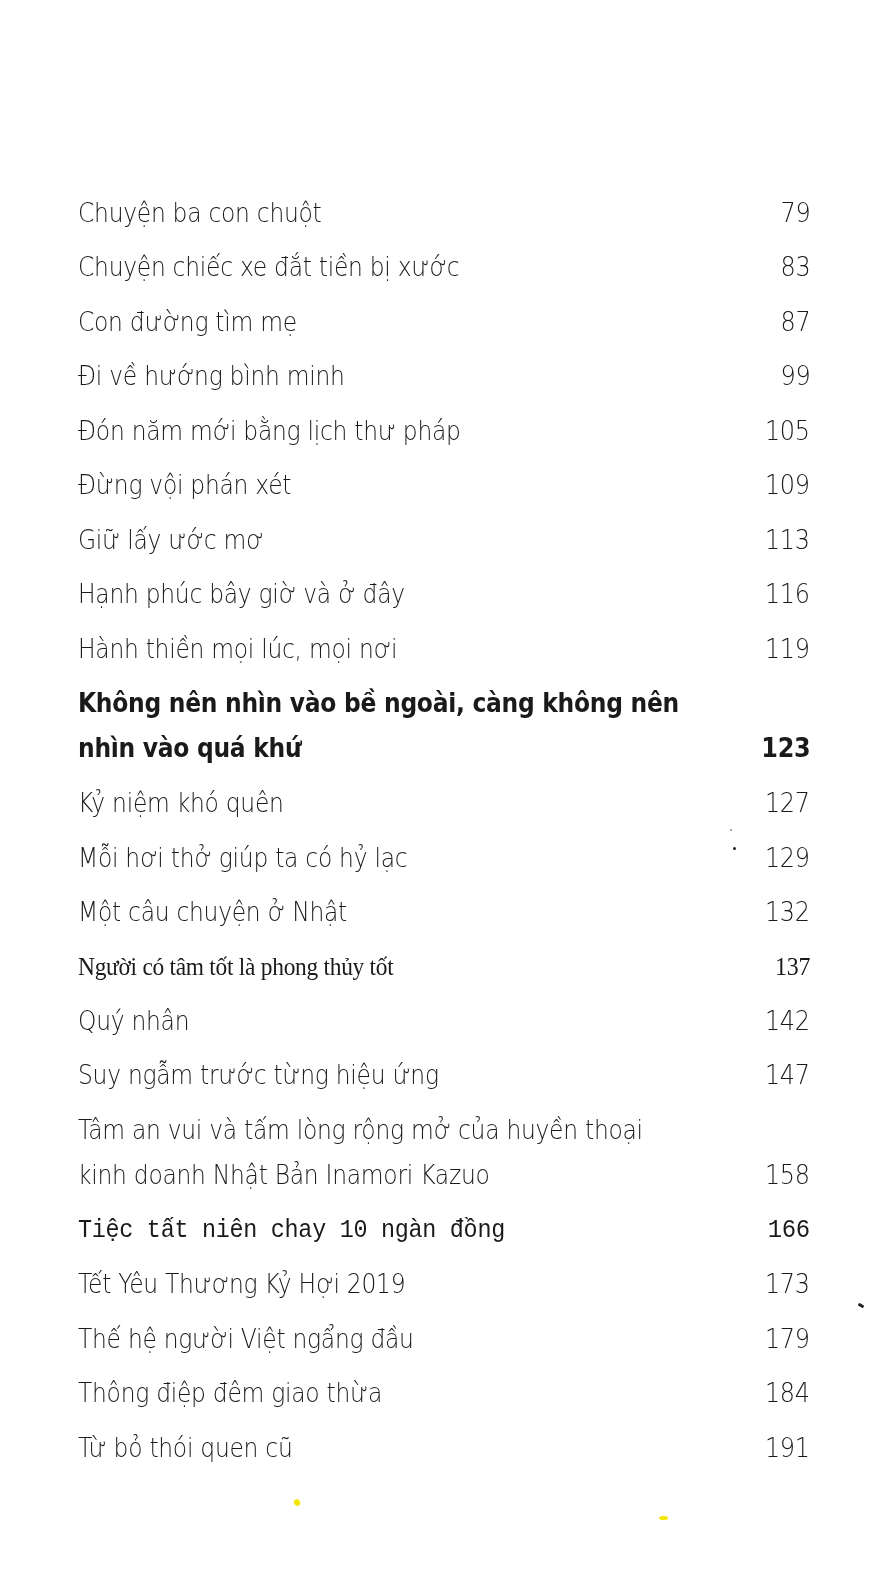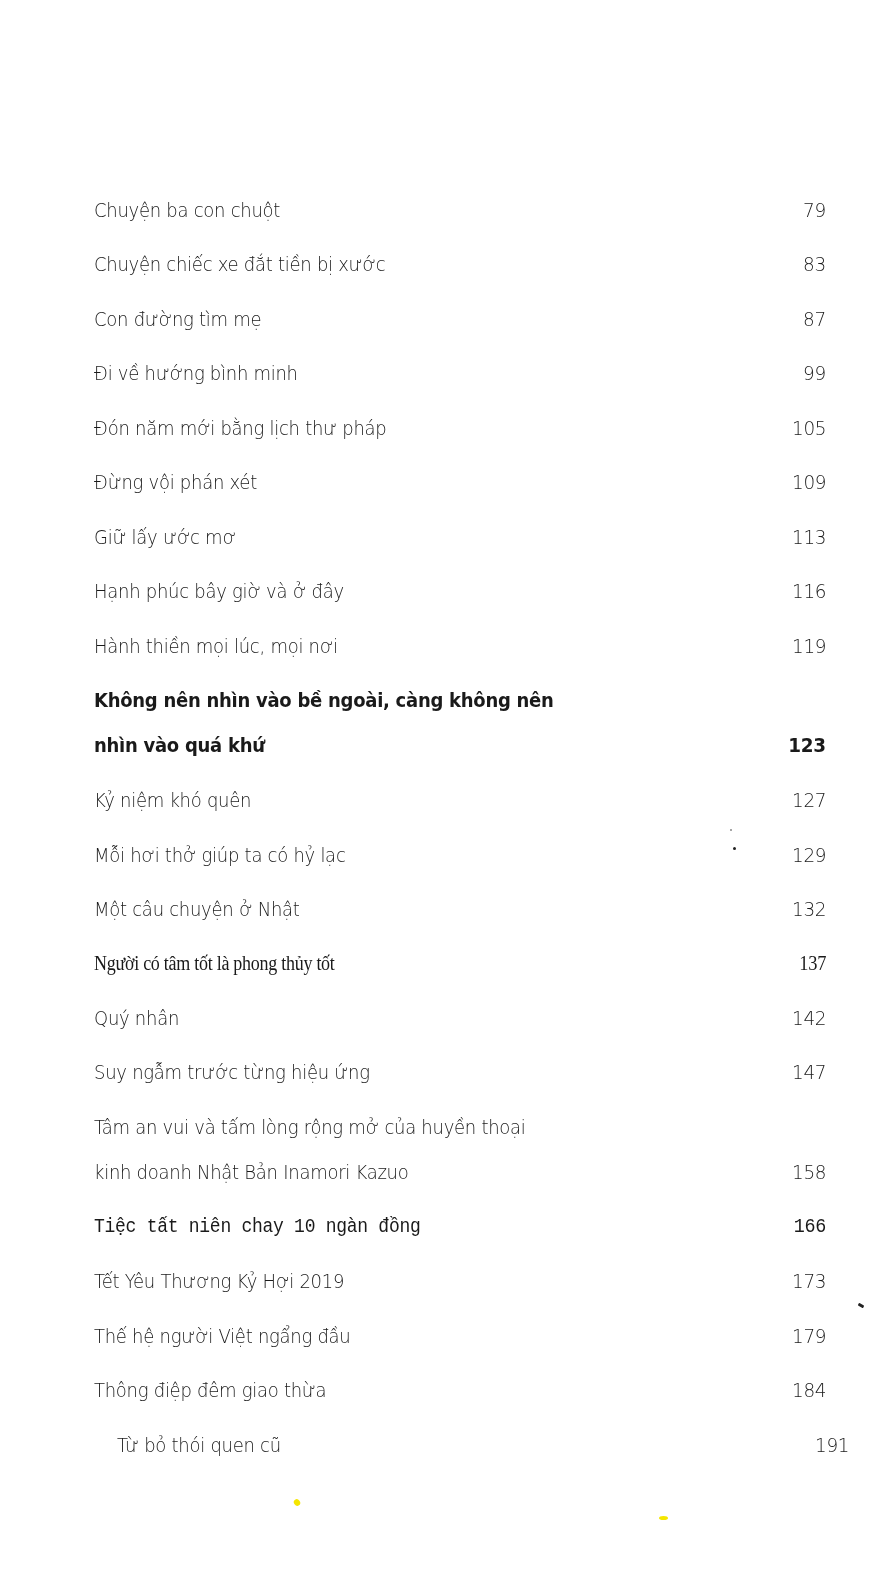--- a/index.html
+++ b/index.html
@@ -22,23 +22,23 @@
     background: #ffffff;
   }
   .toc {
     position: absolute;
     left: 78px;
     top: 196px;
     width: 732px;
   }
   .toc-row {
     position: absolute;
-    left: 16px;
+    left: 0;
     width: 732px;
-    font-size: 20px;
+    font-size: 26px;
     letter-spacing: -0.3px;
     font-weight: 300;
   }
   .toc-title {
     position: absolute;
     left: 0;
     white-space: nowrap;
     transform-origin: left center;
     transform: scaleX(0.9);
   }
@@ -168,21 +168,21 @@
     <div class="toc-row" style="top:1126px;height:40px;text-decoration:underline;">
       <span class="toc-title" style="top:2px;">Thế hệ người Việt ngẩng đầu</span>
       <span class="toc-page" style="top:2px;">179</span>
     </div>
 
     <div class="toc-row" style="top:1180px;height:40px;">
       <span class="toc-title" style="top:2px;">Thông điệp đêm giao thừa</span>
       <span class="toc-page" style="top:2px;">184</span>
     </div>
 
-    <div class="toc-row" style="top:1235px;height:40px;margin-left:23px;">
+    <div class="toc-row" style="top:1235px;height:40px;">
       <span class="toc-title" style="top:2px;">Từ bỏ thói quen cũ</span>
       <span class="toc-page" style="top:2px;">191</span>
     </div>
 
   </div>
 
   <div class="speck" style="left:730px;top:829px;width:2px;height:2px;background:#888;"></div>
   <div class="speck" style="left:733px;top:847px;width:3px;height:3px;background:#222;"></div>
   <div class="speck" style="left:858px;top:1304px;width:6px;height:3px;background:#222;transform:rotate(30deg);border-radius:1px;"></div>
   <div class="speck" style="left:294px;top:1499px;width:6px;height:7px;background:#f5e600;transform:rotate(-35deg);"></div>

